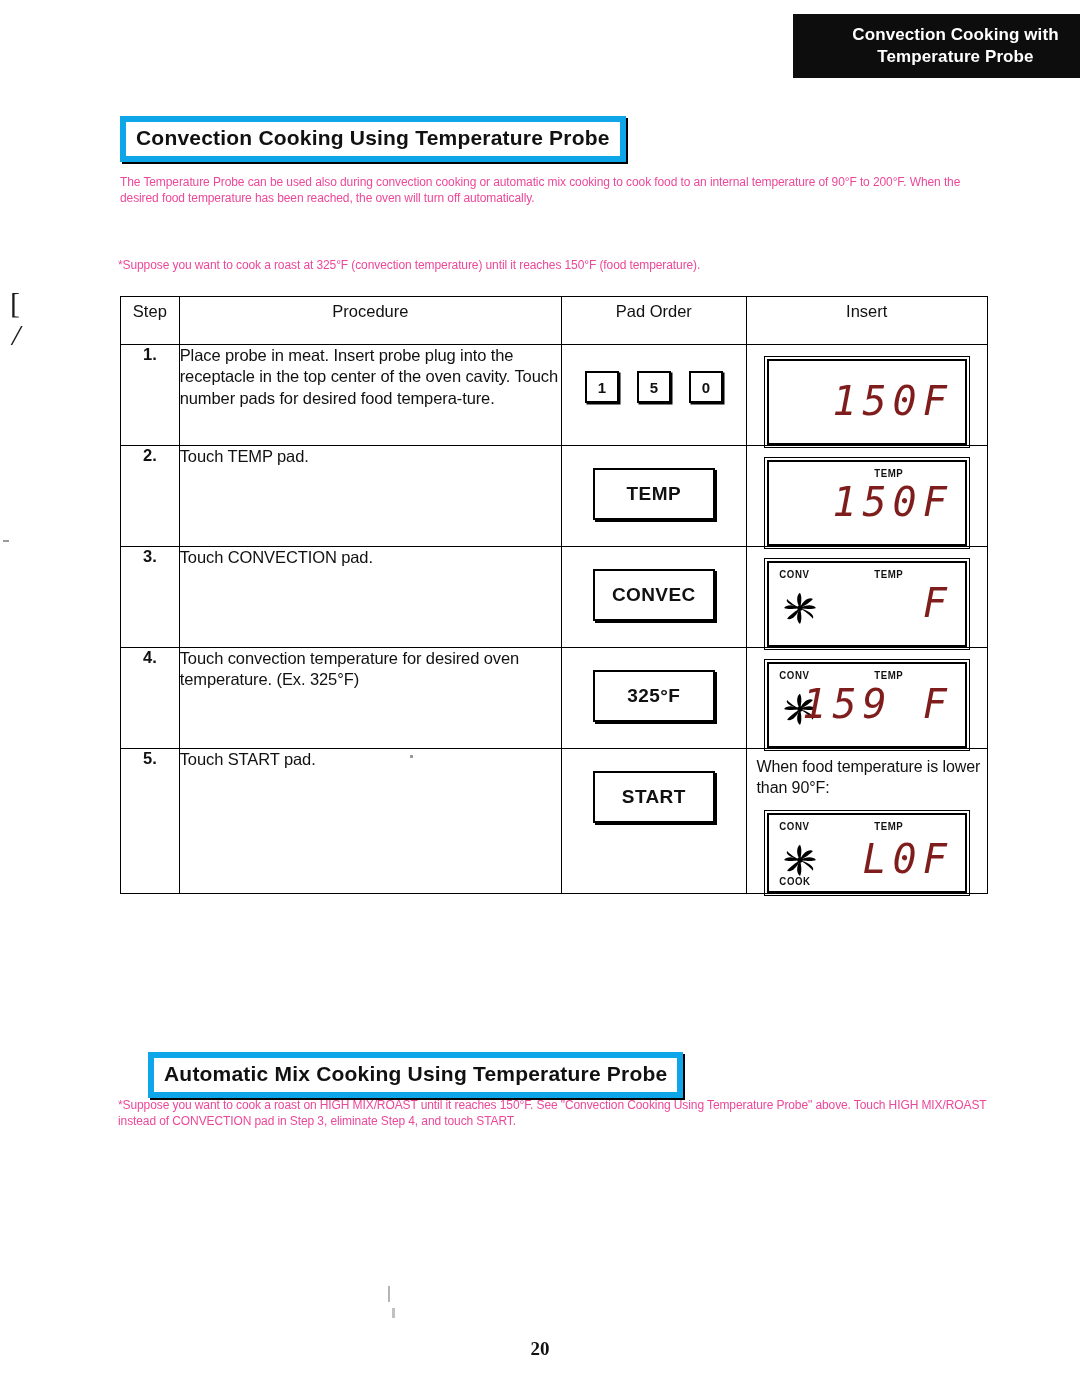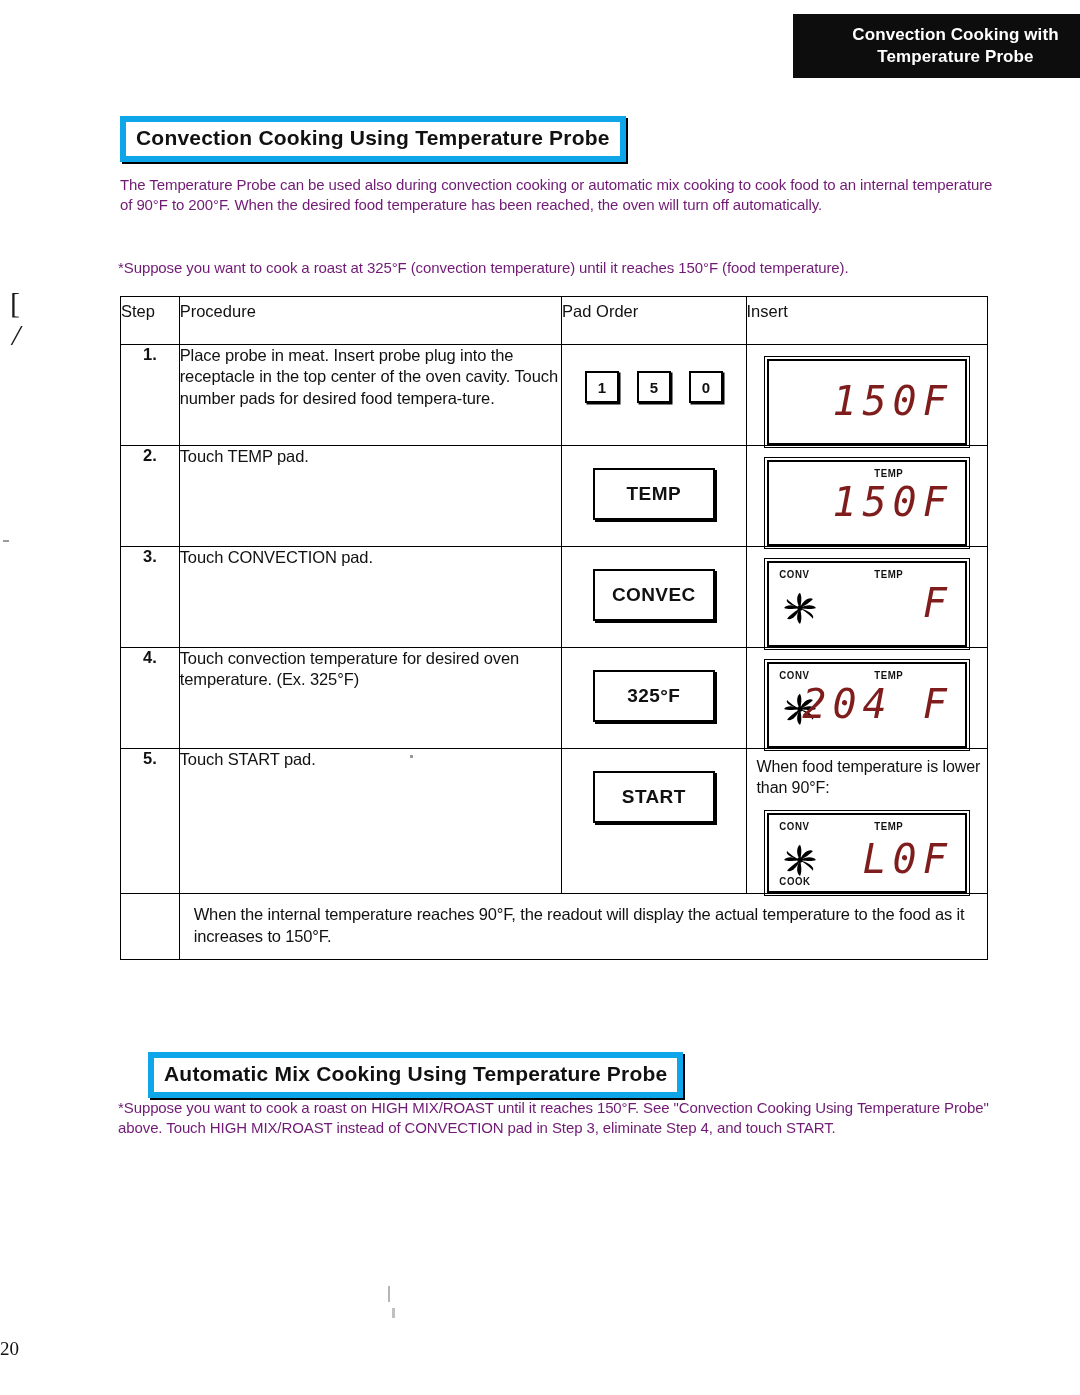--- a/index.html
+++ b/index.html
@@ -47,45 +47,45 @@
     letter-spacing: 0.2px;
     white-space: nowrap;
     background: #fff;
   }
   #heading-convection { left: 120px; top: 116px; }
   #heading-automix    { left: 120px; top: 1052px; margin-left: 28px; }
 
   
   .para {
     position: absolute;
-    font-size: 15px;
+    font-size: 12px;
     line-height: 1.33;
     letter-spacing: -0.1px;
-    color: #701a75;
+    color: #ec4899;
   }
   #intro-para  { left: 120px; top: 175px; width: 880px; }
   #suppose-1   { left: 118px; top: 258px; width: 880px; }
   #automix-para{ left: 118px; top: 1098px; width: 890px; }
 
   
   .proc-table {
     position: absolute;
     left: 120px;
     top: 296px;
     width: 868px;
     border-collapse: collapse;
     background: #fff;
   }
   .proc-table td, .proc-table th {
     border: 1.6px solid #000;
     vertical-align: top;
     padding: 0;
   }
   .proc-table thead th {
-    text-align: left;
+    text-align: center;
     font-weight: normal;
     font-size: 16.5px;
     padding: 5px 0 23px 0;
     vertical-align: middle;
   }
   .col-step    { width: 58px; }
   .col-proc    { width: 385px; }
   .col-pad     { width: 184px; }
   .col-display { width: 241px; }
 
@@ -195,22 +195,23 @@
     padding: 10px 10px 12px 14px;
     letter-spacing: -0.15px;
   }
 
   
   .page-number {
     position: absolute;
     left: 0;
     right: 0;
     top: 1338px;
+    text-align: center;
     font-size: 19px;
-    font-weight: normal;
+    font-weight: bold;
     font-family: "Liberation Serif", serif;
   }
   .margin-mark {
     position: absolute;
     font-family: "Liberation Serif", serif;
     font-size: 30px;
     color: #1a1a1a;
   }
   #margin-mark-1 { left: 10px; top: 286px; }
   #margin-mark-2 { left: 12px; top: 318px; font-style: italic; }
@@ -324,21 +325,21 @@
               <path d="M50 50 C50 50 74 38 84 26 C73 20 56 32 50 50 Z"></path>
               <path d="M50 50 C50 50 78 56 92 50 C86 40 66 40 50 50 Z"></path>
               <path d="M50 50 C50 50 74 66 84 78 C90 67 68 56 50 50 Z"></path>
               <path d="M50 50 C50 50 58 78 50 92 C40 86 40 66 50 50 Z"></path>
               <path d="M50 50 C50 50 26 66 16 78 C27 84 44 68 50 50 Z"></path>
               <path d="M50 50 C50 50 22 56 8 50 C14 40 34 40 50 50 Z"></path>
               <path d="M50 50 C50 50 26 38 16 26 C10 37 32 44 50 50 Z"></path>
               <circle cx="50" cy="50" r="7"></circle>
             </g>
           </svg>
-          <div class="lcd-digits">204 F</div>
+          <div class="lcd-digits">159 F</div>
         </div>
       </td>
     </tr>
 
     <tr>
       <td class="cell-step">5.</td>
       <td class="cell-proc">Touch START pad.</td>
       <td class="cell-pad">
         <div class="bigpad">START</div>
       </td>
@@ -359,24 +360,20 @@
               <path d="M50 50 C50 50 22 56 8 50 C14 40 34 40 50 50 Z"></path>
               <path d="M50 50 C50 50 26 38 16 26 C10 37 32 44 50 50 Z"></path>
               <circle cx="50" cy="50" r="7"></circle>
             </g>
           </svg>
           <div class="lcd-digits offset-low">L0F</div>
         </div>
       </td>
     </tr>
 
-    <tr class="note-row">
-      <td></td>
-      <td colspan="3">When the internal temperature reaches 90°F, the readout will display the actual temperature to the food as it increases to 150°F.</td>
-    </tr>
 
   </tbody>
 </table>
 
 <div class="section-heading" id="heading-automix">Automatic Mix Cooking Using Temperature Probe</div>
 
 <div class="para" id="automix-para">*Suppose you want to cook a roast on HIGH MIX/ROAST until it reaches 150°F. See "Convection Cooking Using Temperature Probe" above.  Touch HIGH MIX/ROAST instead of CONVECTION pad in Step 3, eliminate Step 4, and touch START.</div>
 
 <div class="page-number">20</div>
 

